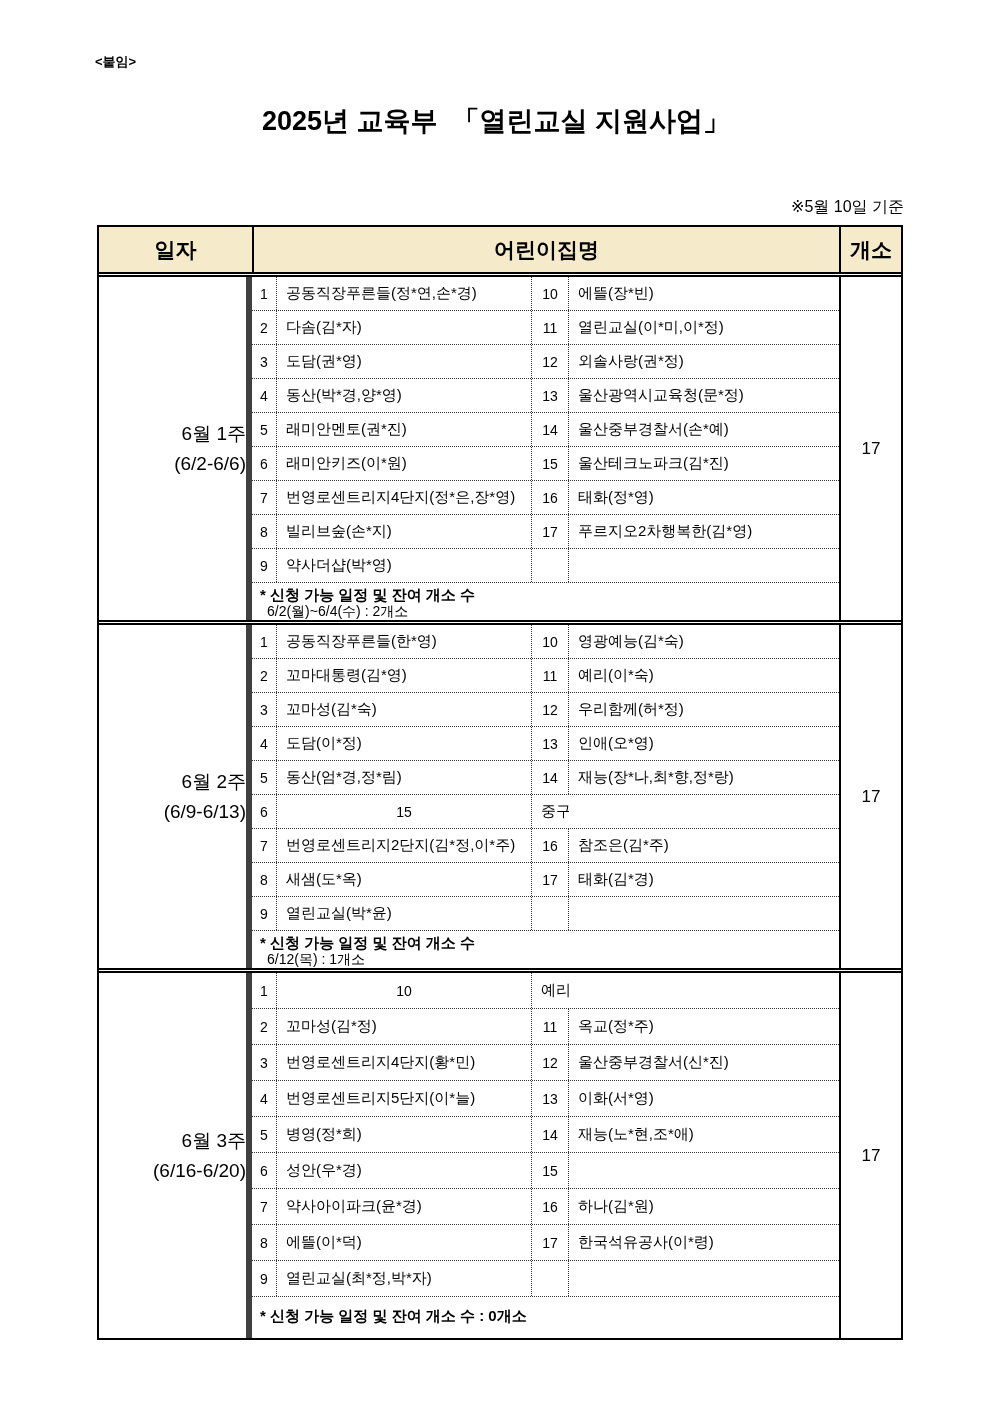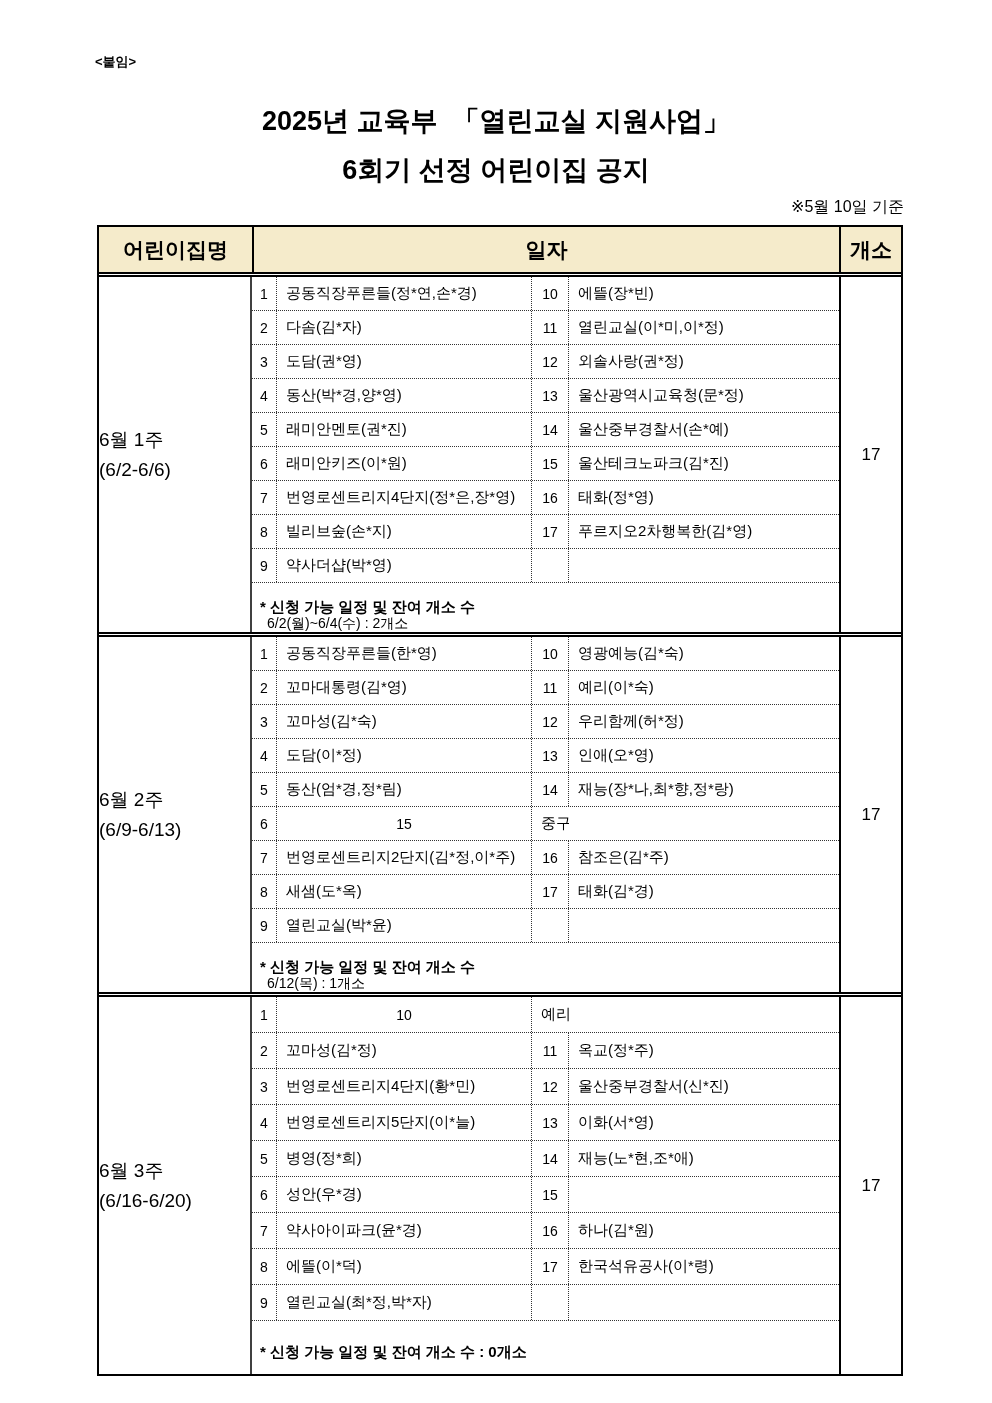--- a/index.html
+++ b/index.html
@@ -30,22 +30,22 @@
   .hdr-cell {
     display:flex; align-items:center; justify-content:center;
     font-size:21px; font-weight:700;
   }
   .hdr-cell + .hdr-cell { border-left:2px solid #000; }
 
   .group { display:grid; grid-template-columns:153px 1fr 62px; }
   .group + .group { border-top:5px double #000; }
 
   .date-cell {
-    border-right:2px solid #404040;
-    display:flex; flex-direction:column; justify-content:center; align-items:flex-start;
+    border-right:6px solid #404040;
+    display:flex; flex-direction:column; justify-content:center; align-items:flex-end;
     font-size:19px; line-height:30px;
   }
   .count-cell {
     border-left:2px solid #000;
     display:flex; align-items:center; justify-content:center; font-size:17px;
   }
 
   .entries { display:flex; flex-direction:column; }
   .entry-row {
     display:grid; grid-template-columns:25px 255px 37px 1fr;
@@ -55,44 +55,43 @@
   .no {
     display:flex; align-items:center; justify-content:center;
     font-size:14px; border-right:1px dotted #333;
   }
   .name {
     display:flex; align-items:center; padding-left:9px;
     font-size:15px; white-space:nowrap; overflow:hidden;
   }
   .name.mid { border-right:1px dotted #333; }
 
-  .note { height:37px; padding:3px 8px 0;margin-top:12px; }
+  .note { height:37px; padding:3px 8px 0; }
   .group-3 .note { height:41px; padding-top:10px; }
   .note-title { font-size:15px; font-weight:700; line-height:17px; white-space:pre-wrap; }
   .note-detail { font-size:14px; line-height:16px; padding-left:7px; white-space:pre-wrap; }
 </style>
 </head>
 <body>
 
 <div class="page">
 
   <div class="attach">&lt;붙임&gt;</div>
 
   <div class="titles">
     <div class="title-line">2025년 교육부  「열린교실 지원사업」</div>
-    <div class="title-line">6회기 선정 어린이집 공지</div>
   </div>
 
   <div class="ref-note">※5월 10일 기준</div>
 
   <div class="doc-table">
 
     <div class="thead">
+      <div class="hdr-cell">일자</div>
       <div class="hdr-cell">어린이집명</div>
-      <div class="hdr-cell">일자</div>
       <div class="hdr-cell">개소</div>
     </div>
 
     <section class="group group-1">
       <div class="date-cell">
         <div>6월 1주</div>
         <div>(6/2-6/6)</div>
       </div>
       <div class="entries">
         <div class="entry-row">

